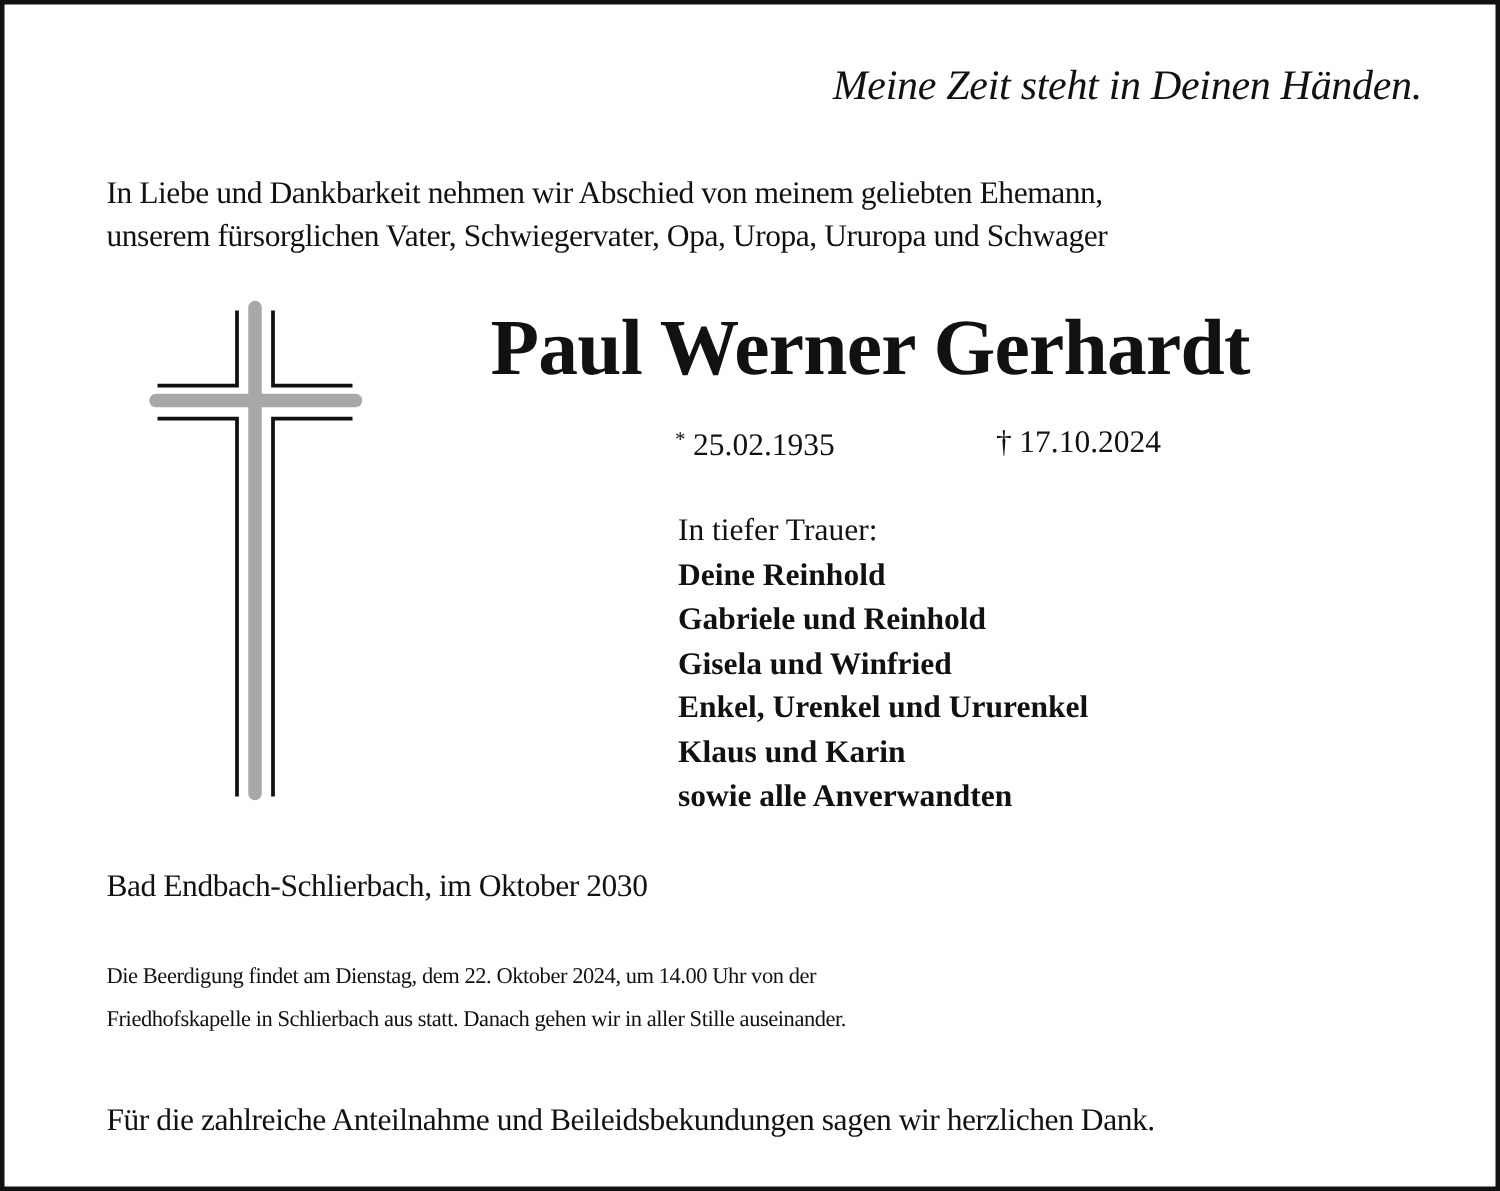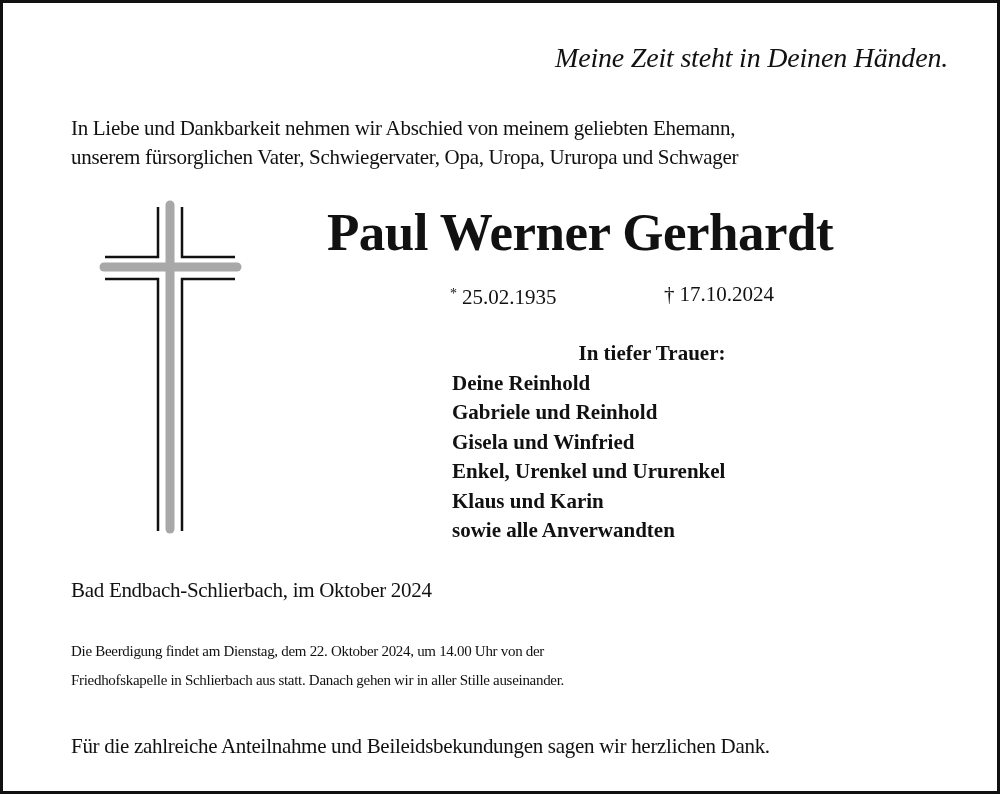--- a/index.html
+++ b/index.html
@@ -53,21 +53,21 @@
     }
     .dates .birth-star { font-size: 14px; vertical-align: 6px; margin-right: 5px; }
     .dates .death { position: absolute; left: 184px; top: 0; margin-left: 30px; }
     .dates .dagger { margin-right: 5px; }
     .mourning {
       left: 452px;
       top: 339px;
       font-size: 21px;
       line-height: 29.5px;
     }
-    .mourning .heading { font-weight: bold; text-align: right; }
+    .mourning .heading { font-weight: normal; }
     .mourning .mourner { font-weight: bold; }
     .place {
       left: 71px;
       top: 578px;
       font-size: 21px;
       letter-spacing: -0.3px;
     }
     .funeral {
       left: 71px;
       top: 637px;
@@ -130,20 +130,20 @@
 <div class="abs mourning">
   <div class="heading">In tiefer Trauer:</div>
   <div class="mourner">Deine Reinhold</div>
   <div class="mourner">Gabriele und Reinhold</div>
   <div class="mourner">Gisela und Winfried</div>
   <div class="mourner">Enkel, Urenkel und Ururenkel</div>
   <div class="mourner">Klaus und Karin</div>
   <div class="mourner">sowie alle Anverwandten</div>
 </div>
 
-<div class="abs place">Bad Endbach-Schlierbach, im Oktober 2024</div>
+<div class="abs place">Bad Endbach-Schlierbach, im Oktober 2030</div>
 
 <div class="abs funeral">
   <div>Die Beerdigung findet am Dienstag, dem 22. Oktober 2024, um 14.00 Uhr von der</div>
   <div>Friedhofskapelle in Schlierbach aus statt. Danach gehen wir in aller Stille auseinander.</div>
 </div>
 
 <div class="abs thanks">Für die zahlreiche Anteilnahme und Beileidsbekundungen sagen wir herzlichen Dank.</div>
 
 </body></html>

